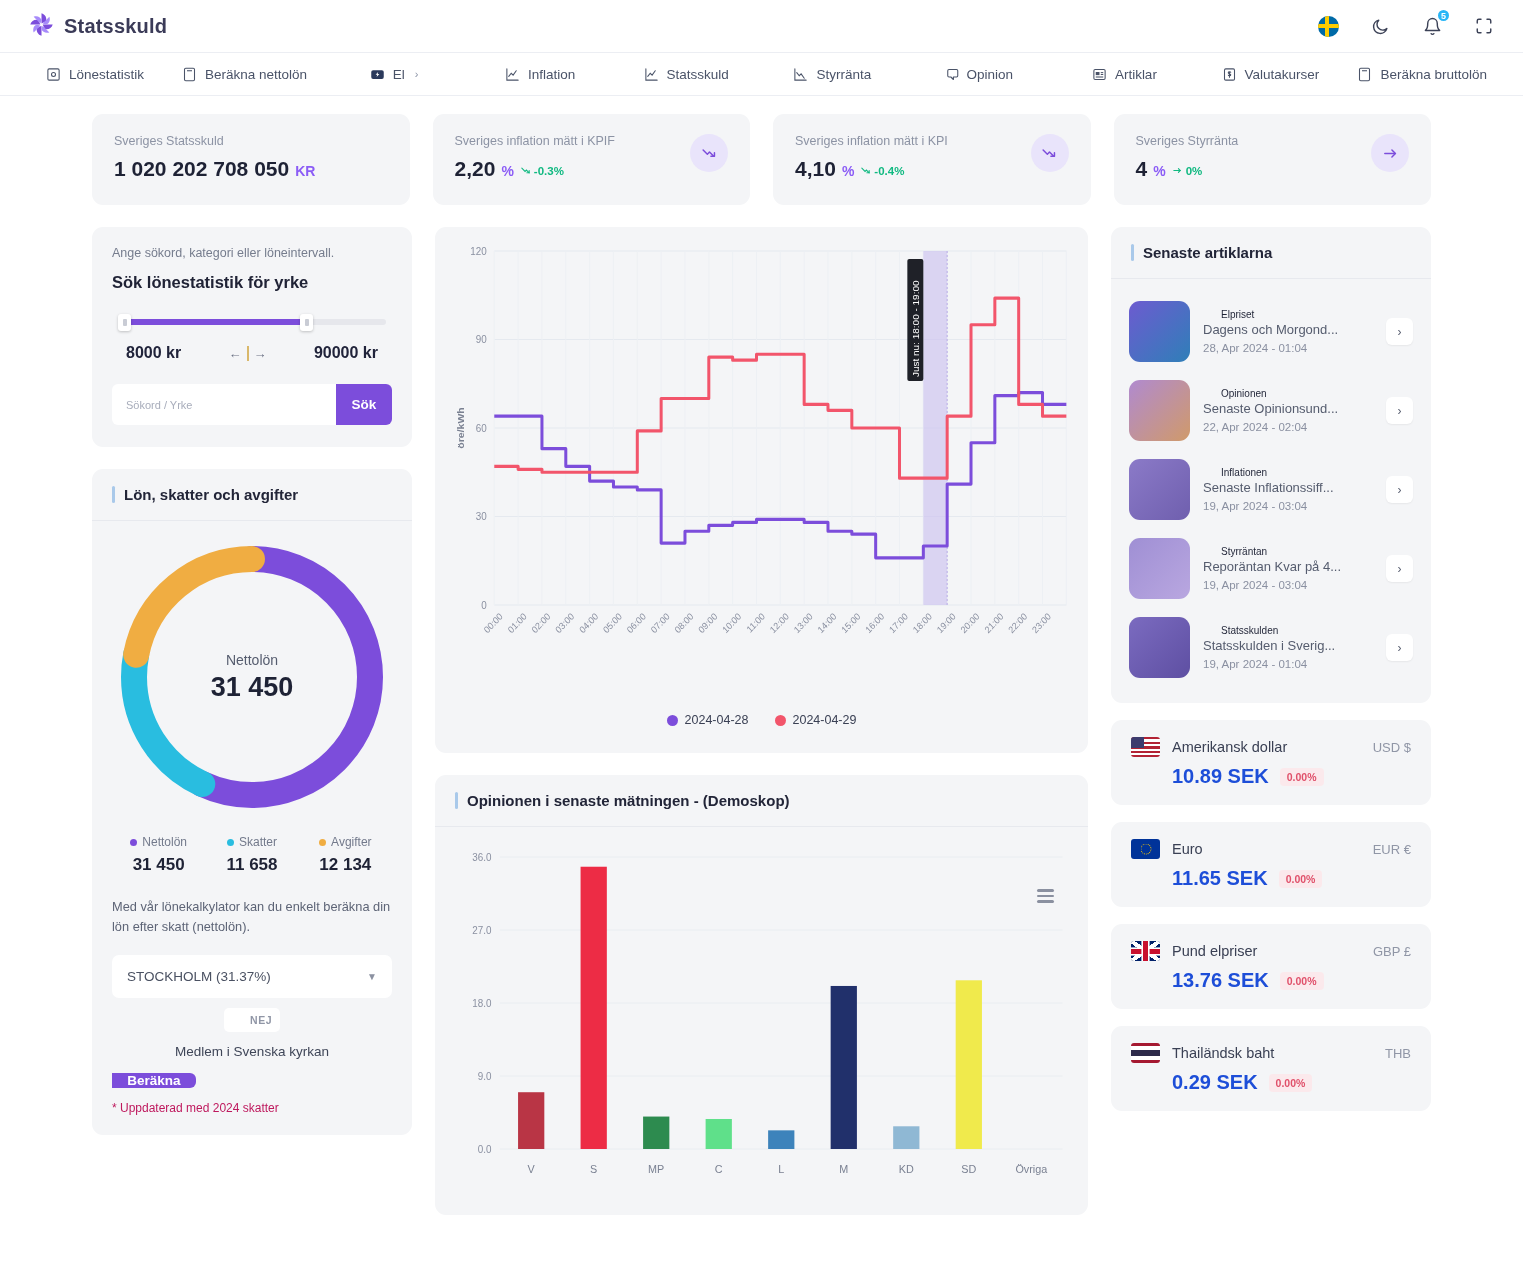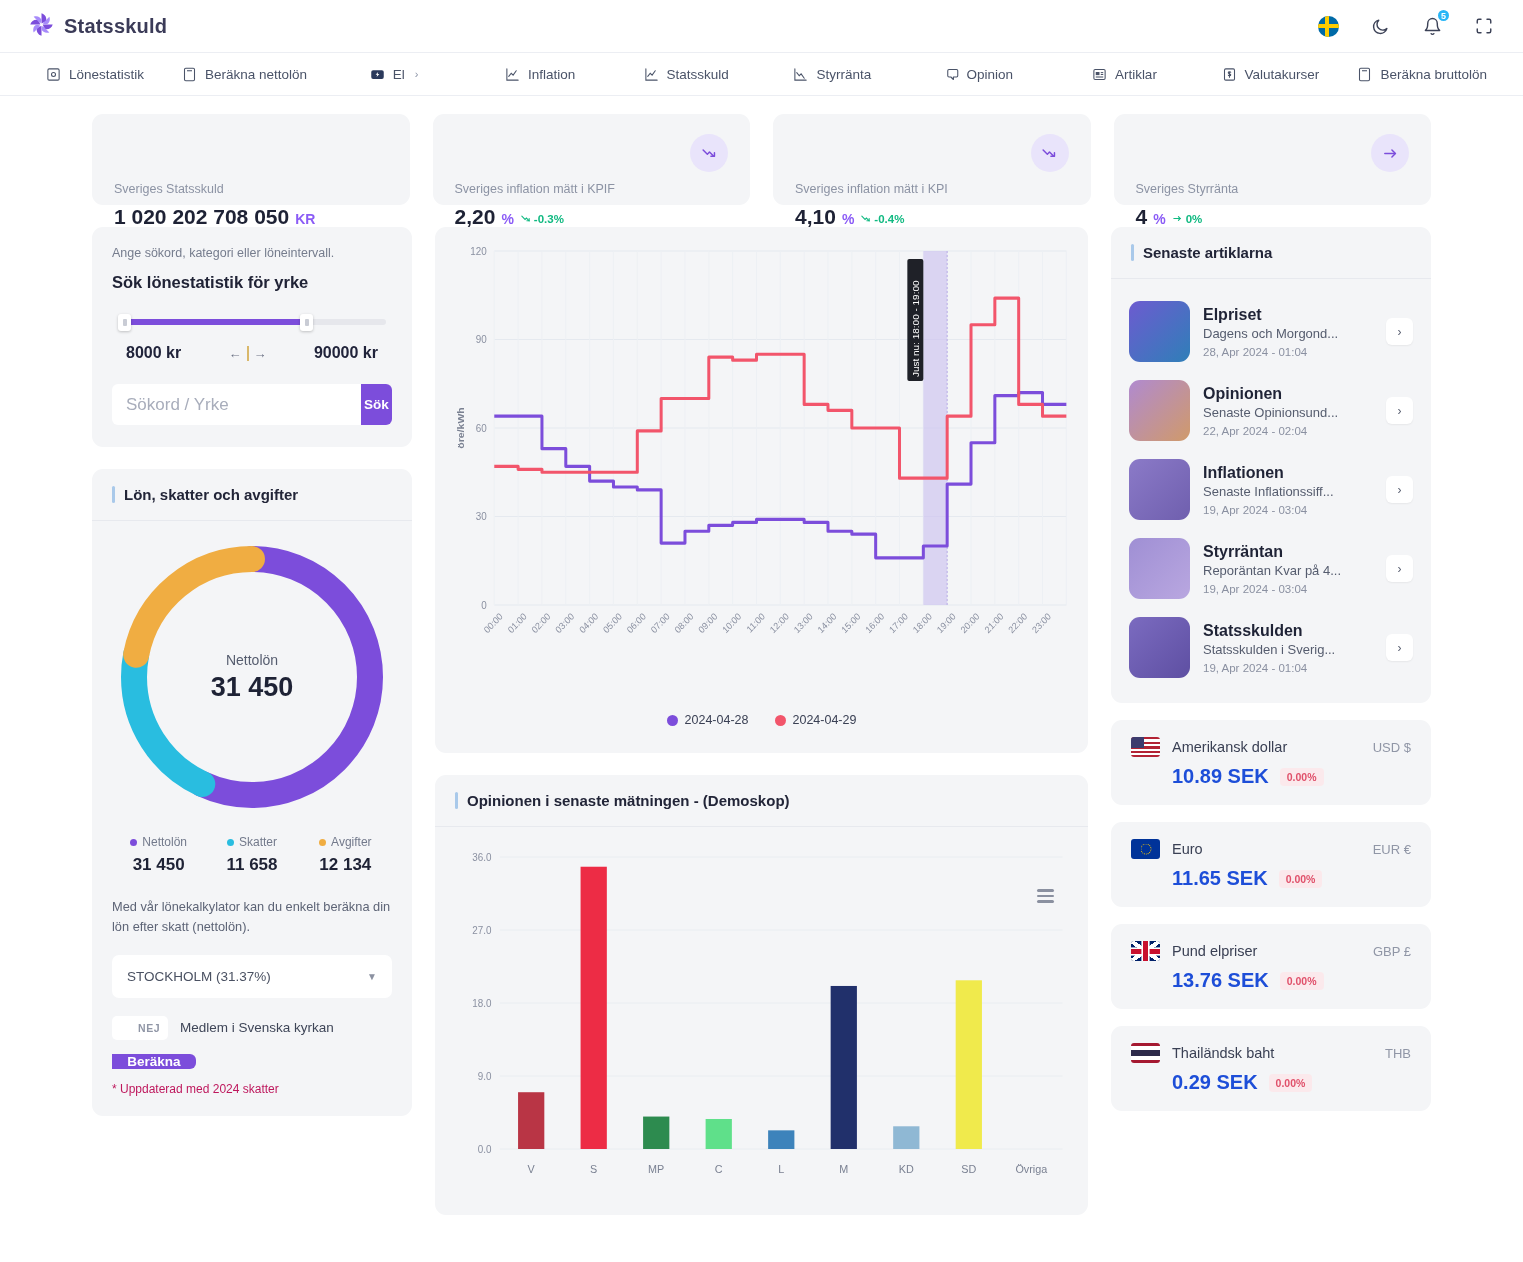--- a/index.html
+++ b/index.html
@@ -42,21 +42,21 @@
   }
   .nav-item svg { flex: none; }
   .chev { font-size: 11px; color: #8b93a6; margin-left: 2px; }
   
   .page { padding: 18px 92px 0 92px; }
   .stats-row { display: grid; grid-template-columns: repeat(4, 1fr); gap: 23px; margin-bottom: 22px; }
   .stat-card {
     background: #f4f5f7; border-radius: 11px; padding: 20px 22px;
     height: 91px; display: flex; align-items: flex-start; justify-content: space-between;
   }
-  .stat-label { font-size: 12.5px; color: #8c93a4; margin-bottom: 9px; margin-top: 48px; }
+  .stat-label { font-size: 12.5px; color: #8c93a4; margin-bottom: 9px; }
   .stat-value { font-size: 21px; font-weight: 700; color: #1e2235; display: flex; align-items: baseline; gap: 6px; }
   .stat-unit { font-size: 14px; font-weight: 700; color: #8b5cf6; }
   .stat-delta { font-size: 11.5px; color: #10b981; font-weight: 600; display:flex; align-items:center; gap:3px; }
   .stat-badge {
     width: 38px; height: 38px; border-radius: 50%; background: #e9e4fb;
     display: flex; align-items: center; justify-content: center; color: #7c4ddb; flex: none;
   }
   .cols { display: grid; grid-template-columns: 320px 1fr 320px; gap: 23px; }
   .card { background: #f4f5f7; border-radius: 11px; overflow: hidden; }
   .card-head { padding: 17px 20px; border-bottom: 1px solid #e7e9ee; display: flex; align-items: center; gap: 9px; }
@@ -74,21 +74,21 @@
   .knob::after { content:""; width:4px; height:7px; background:#c9ccd5; border-radius:1px; }
   .knob.k1 { left: 0; }
   .knob.k2 { left: 68%; }
   .range-row { display: flex; align-items: center; justify-content: space-between; margin: 14px 14px 0 14px; }
   .range-val { font-size: 16px; font-weight: 700; color: #20233a; }
   .range-arrows { display: flex; align-items: center; gap: 5px; color: #6b7285; font-size: 13px; }
   .range-arrows .divider { width: 2px; height: 15px; background: #d9b86b; }
   .search-row { display: flex; margin-top: 22px; }
   .search-input {
     flex: 1; height: 41px; border: none; border-radius: 6px 0 0 6px; background: #fff;
-    padding: 0 14px; font-size: 17px; color: #8b5cf6; font-family: inherit; outline: none;
+    padding: 0 14px; font-size: 11px; color: #8b5cf6; font-family: inherit; outline: none;
   }
   .search-input::placeholder { color: #a8adbb; }
   .search-btn {
     width: 56px; border: none; border-radius: 0 6px 6px 0; background: #7c4ddb;
     color: #fff; font-size: 13.5px; font-weight: 700; cursor: pointer; font-family: inherit;
   }
   
   .donut-body { padding: 20px 20px 20px 20px; }
   .donut-wrap { display: flex; justify-content: center; position: relative; }
   .donut-center { position: absolute; top: 50%; left: 50%; transform: translate(-50%,-50%); text-align: center; }
@@ -98,21 +98,21 @@
   .lg { text-align: center; }
   .lg-top { font-size: 12px; color: #72798b; display: flex; align-items: center; justify-content: center; gap: 5px; }
   .dot { width: 7px; height: 7px; border-radius: 50%; flex: none; }
   .lg-val { font-size: 17px; font-weight: 700; color: #1e2235; margin-top: 6px; }
   .calc-text { font-size: 12.8px; color: #5d6476; line-height: 1.55; margin-top: 22px; }
   .select-box {
     margin-top: 18px; height: 43px; background: #fff; border-radius: 7px;
     display: flex; align-items: center; padding: 0 15px; font-size: 13.5px; color: #4a5162; cursor: pointer; justify-content: space-between;
   }
   .select-box .caret { margin-left: auto; color: #8b91a1; font-size: 10px; }
-  .toggle-row { display: flex; align-items: center; gap: 12px; margin-top: 18px; }
+  .toggle-row { display: flex; align-items: center; gap: 12px; margin-top: 10px; flex-direction: column; }
   .toggle {
     width: 56px; height: 24px; border-radius: 5px; background: #fff; position: relative;
     display: flex; align-items: center; justify-content: flex-end; padding-right: 8px; cursor: pointer;
   }
   .toggle .txt { font-size: 10.5px; font-weight: 700; color: #9096a6; letter-spacing: .5px; }
   .toggle-label { font-size: 13.5px; color: #3f4658; }
   .calc-row { display: flex; margin-top: 14px; }
   .calc-input {
     flex: 1; height: 41px; border: none; border-radius: 6px 0 0 6px; background: #fff;
     padding: 0 14px; font-size: 14px; color: #3f4658; font-family: inherit; outline: none;
@@ -129,21 +129,21 @@
   .ll .d { width: 11px; height: 11px; border-radius: 50%; }
   .hamburger { position: absolute; right: 34px; top: 62px; display: flex; flex-direction: column; gap: 3px; cursor: pointer; }
   .hamburger span { width: 17px; height: 2.5px; background: #8a90a0; border-radius: 2px; }
   
   .art-list { padding: 13px 18px 16px 18px; }
   .art {
     display: flex; align-items: center; gap: 13px; padding: 9px 0; cursor: pointer;
   }
   .art-thumb { width: 61px; height: 61px; border-radius: 11px; flex: none; background: #8d7fc4; position: relative; overflow: hidden; }
   .art-main { flex: 1; min-width: 0; }
-  .art-title { font-size: 16px; font-weight: 700; color: #1f2336; }
+  .art-title { font-size: 10px; font-weight: 400; color: #1f2336; margin-left: 18px; }
   .art-sub { font-size: 13px; color: #555c6e; margin-top: 2px; white-space: nowrap; overflow: hidden; text-overflow: ellipsis; }
   .art-date { font-size: 11.5px; color: #8a90a1; margin-top: 5px; }
   .art-go {
     width: 27px; height: 27px; border-radius: 6px; background: #fff; flex: none;
     display: flex; align-items: center; justify-content: center; color: #5a6072; font-size: 12px;
     box-shadow: 0 1px 2px rgba(0,0,0,.06);
   }
   
   .cur-card { background: #f4f5f7; border-radius: 11px; padding: 17px 20px; margin-top: 17px; }
   .cur-top { display: flex; align-items: center; gap: 12px; }

